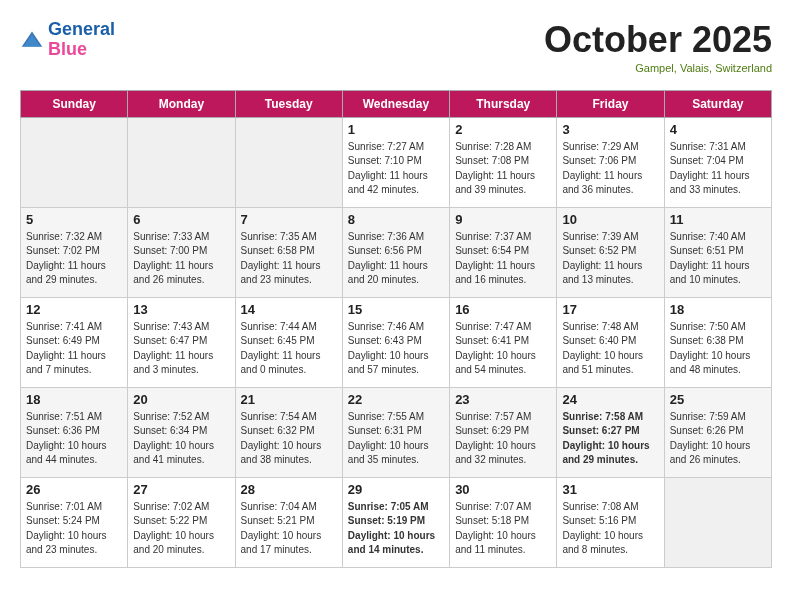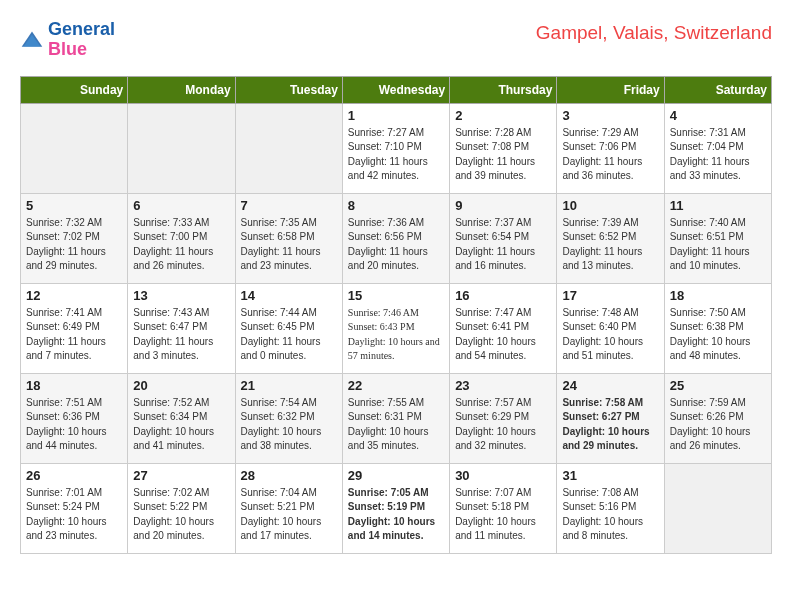--- a/index.html
+++ b/index.html
@@ -37,36 +37,36 @@
     .title-block {
       text-align: right;
     }
     .month-title {
       font-size: 36px;
       font-weight: bold;
       color: #222;
       line-height: 1.1;
     }
     .location {
-      font-size: 19px;
-      color: #ef4444;
+      font-size: 11px;
+      color: #4d7c0f;
       margin-top: 2px;
     }
     table {
       width: 100%;
       border-collapse: collapse;
       table-layout: fixed;
     }
     thead tr th {
-      background-color: #4d7c0f;
+      background-color: #be185d;
       color: #fff;
       font-size: 12px;
       font-weight: bold;
       padding: 6px 4px;
-      text-align: right;
+      text-align: center;
       border: 1px solid #aaa;
     }
     tbody tr td {
       vertical-align: top;
       border: 1px solid #ccc;
       padding: 4px 5px;
       font-size: 10.5px;
       color: #222;
       background: #fff;
       height: 90px;
@@ -96,20 +96,21 @@
     <svg class="logo-icon" viewBox="0 0 28 28">
       <polygon points="14,4 26,22 2,22" fill="#1a5faa" opacity="0.85"></polygon>
       <polygon points="14,8 24,22 4,22" fill="#4499dd" opacity="0.5"></polygon>
     </svg>
     <div class="logo-text">
       <div><span>General</span></div>
       <div><span style="color:#ec4899">Blue</span></div>
     </div>
   </div>
   <div class="title-block">
+    <div class="month-title">October 2025</div>
     <div class="location">Gampel, Valais, Switzerland</div>
   </div>
 </div>
 
 <table>
   <thead>
     <tr>
     <th>Sunday</th>
         <th>Monday</th>
         <th>Tuesday</th>
@@ -207,21 +208,21 @@
 Daylight: 11 hours and 3 minutes.</div>
         </td>
         <td>
           <div class="day-number">14</div>
           <div class="day-info" style="white-space: pre-line;">Sunrise: 7:44 AM
 Sunset: 6:45 PM
 Daylight: 11 hours and 0 minutes.</div>
         </td>
         <td>
           <div class="day-number">15</div>
-          <div class="day-info" style="white-space: pre-line; font-family: Liberation Serif, serif;">Sunrise: 7:46 AM
+          <div class="day-info" style="white-space: pre-line;">Sunrise: 7:46 AM
 Sunset: 6:43 PM
 Daylight: 10 hours and 57 minutes.</div>
         </td>
         <td>
           <div class="day-number">16</div>
           <div class="day-info" style="white-space: pre-line;">Sunrise: 7:47 AM
 Sunset: 6:41 PM
 Daylight: 10 hours and 54 minutes.</div>
         </td>
         <td>

